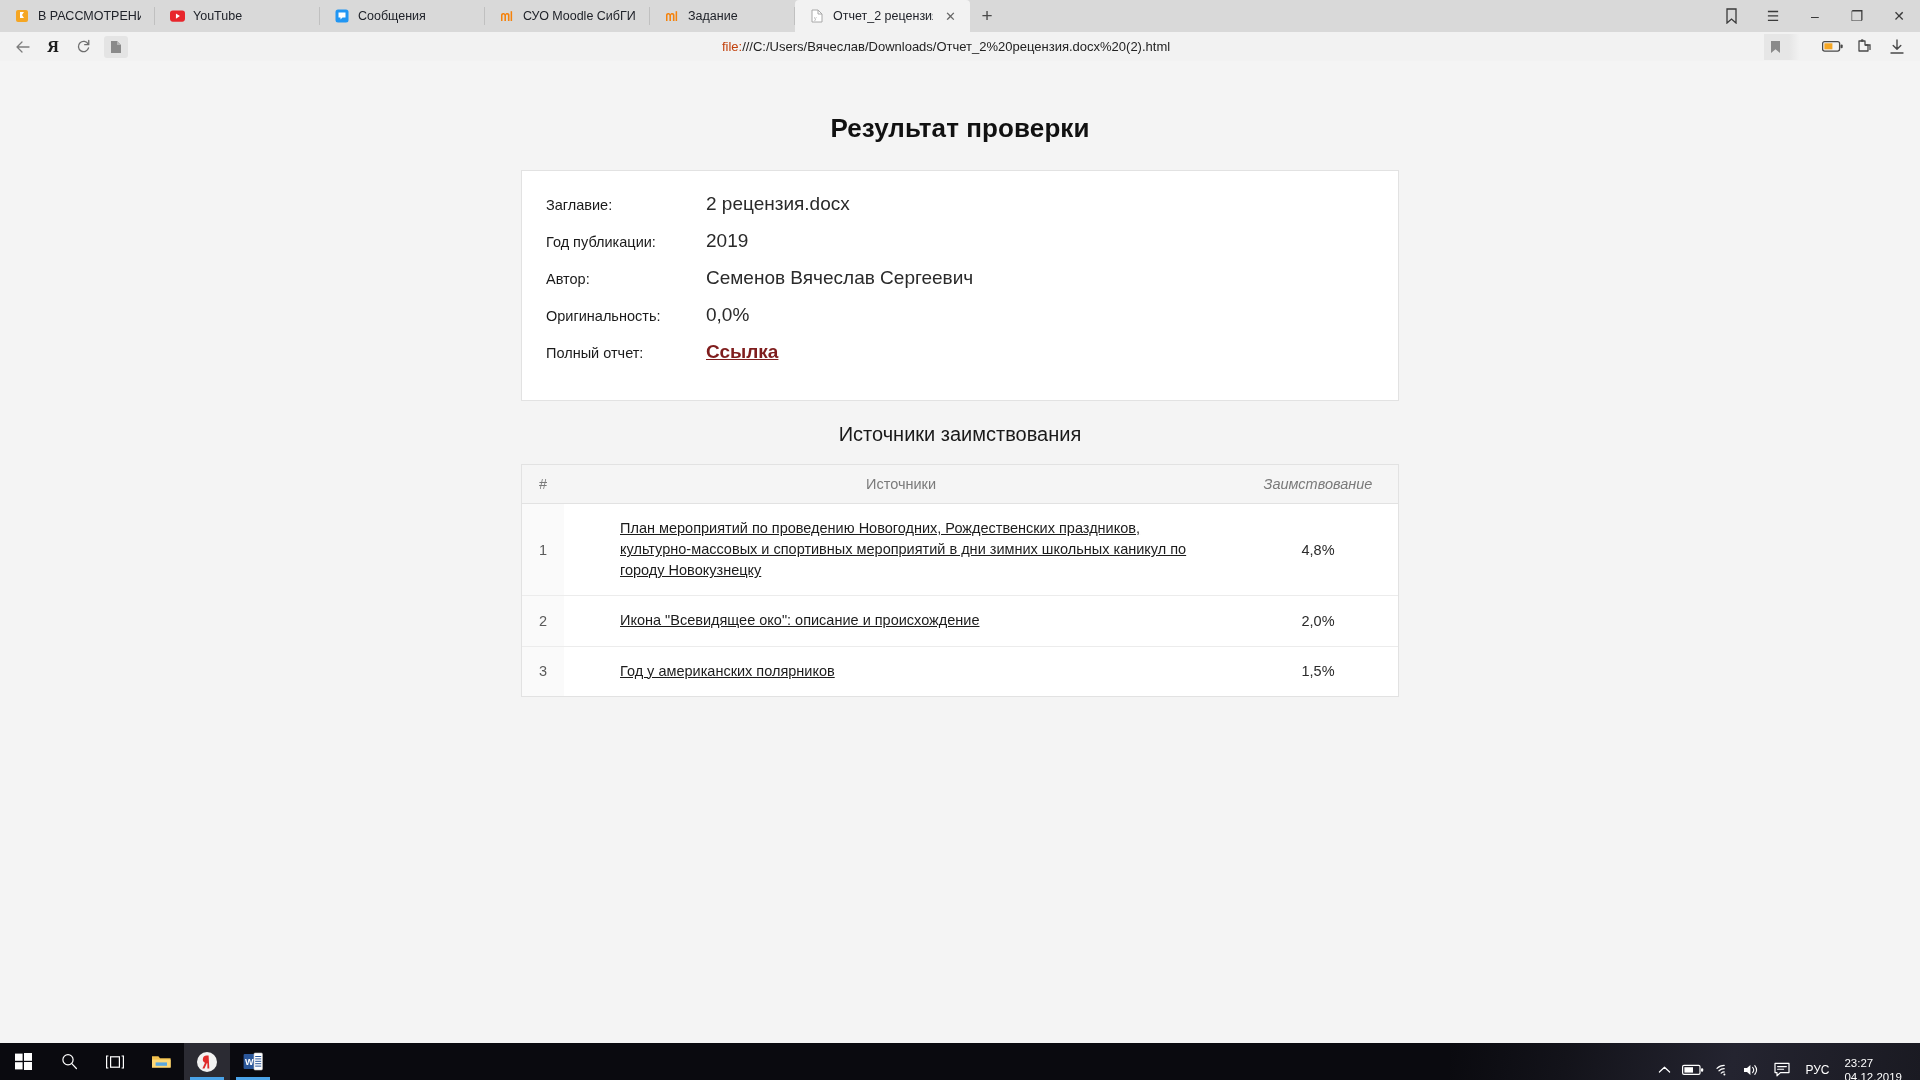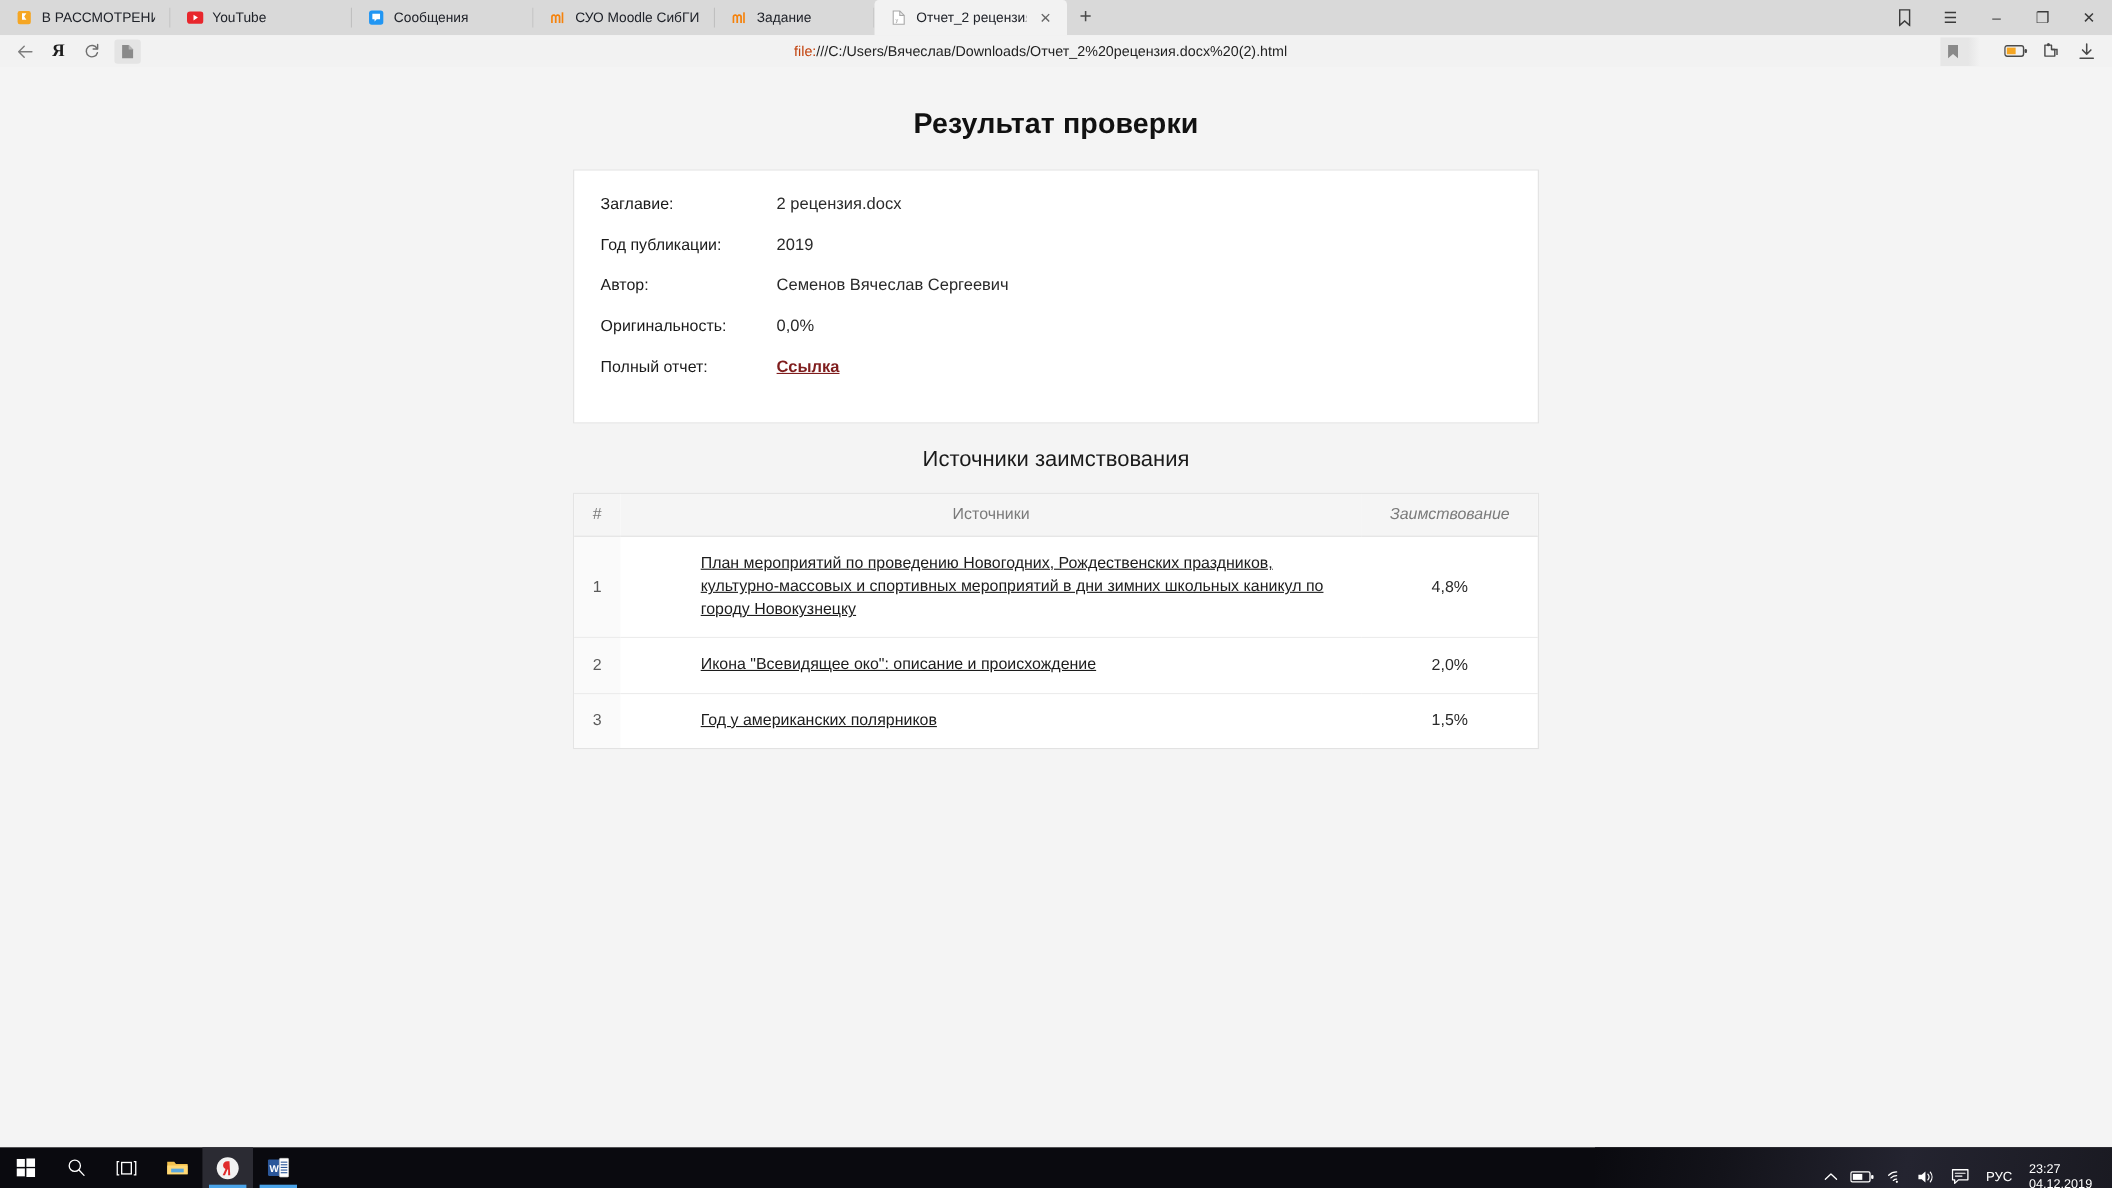--- a/index.html
+++ b/index.html
@@ -142,21 +142,21 @@
     top: 61px; left: 0;
     width: 1920px; height: 982px;
     background: #f4f4f4;
     overflow: hidden;
   }
   .page-title {
     text-align: center;
     font-size: 26px;
     font-weight: 700;
     color: #111;
-    margin: 36px 0 0 0;
+    margin: 52px 0 0 0;
     letter-spacing: 0.1px;
   }
   .panel {
     width: 878px;
     margin: 26px auto 0 auto;
     background: #ffffff;
     border: 1px solid #e2e2e2;
     padding: 22px 24px 22px 24px;
   }
   .field-row {
@@ -165,21 +165,21 @@
     min-height: 37px;
   }
   .field-label {
     width: 160px;
     flex: 0 0 160px;
     font-size: 14.5px;
     font-weight: 400;
     color: #1a1a1a;
   }
   .field-value {
-    font-size: 15px;
+    font-size: 19px;
     color: #2a2a2a;
   }
   .field-value a, .linklike {
     color: #7f1d1d;
     text-decoration: underline;
     font-weight: 700;
     margin-top: 36px;
   }
 
   .section-title {
@@ -224,21 +224,20 @@
     color: #5a5a5a;
     background: #fafafa;
     width: 42px;
   }
   table.sources td.col-title { padding-left: 56px; padding-right: 24px; }
   table.sources td.col-title a {
     color: #1c1c1c;
     text-decoration: underline;
     line-height: 1.46;
     display: inline-block;
-    margin-left: 17px;
   }
   table.sources td.col-pct { text-align: center; width: 160px; color: #2a2a2a; }
 
   
   .taskbar {
     position: absolute;
     left: 0; top: 1043px;
     width: 1920px; height: 37px;
     background: #0a0a0f;
     display: flex;

